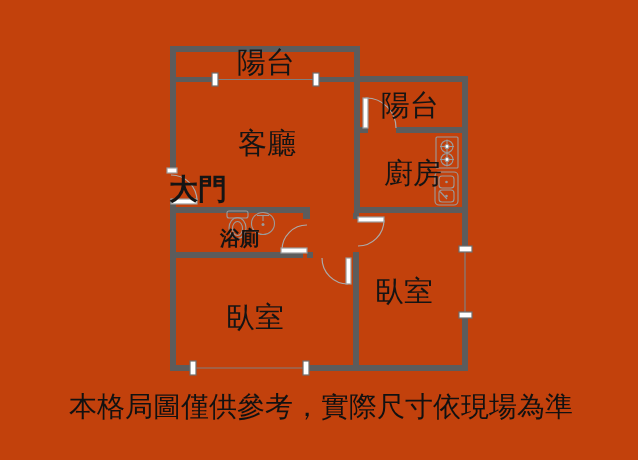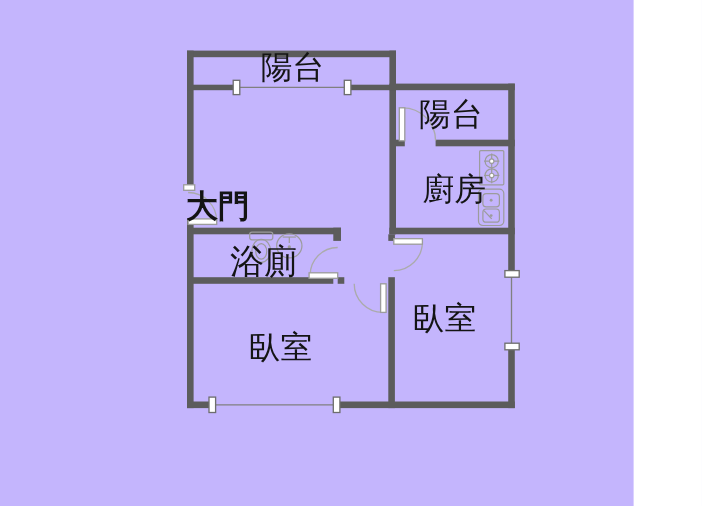--- a/index.html
+++ b/index.html
@@ -1,33 +1,33 @@
 <!DOCTYPE html>
 <html><head>
 <meta charset="utf-8">
 <style>
   html,body{margin:0;padding:0;background:#ffffff;}
   .stage{
     position:relative;
-    width:576px;height:460px;
-    background:#c4b5fd;
+    width:638px;height:460px;
+    background:#c2410c;
     overflow:hidden;
     font-family:"Liberation Sans","DejaVu Sans",sans-serif;
   }
   .stage svg{position:absolute;left:0;top:0;}
   .room-label{
     position:absolute;
     transform:translate(-50%,-50%);
     font-size:29px;
     line-height:1;
     color:#141414;
     white-space:nowrap;
     letter-spacing:0px;
   }
-  .room-label.small{font-size:31px;}
+  .room-label.small{font-size:20px;font-weight:bold;}
   .caption{
     position:absolute;
     left:321px;top:407px;
     transform:translate(-50%,-50%);
     font-size:28px;
     color:#111111;
     white-space:nowrap;
   }
 </style>
 </head>
@@ -125,20 +125,22 @@
     <g stroke="#9c9c9c" fill="none" stroke-width="1.1">
       <ellipse cx="263" cy="223.5" rx="11.5" ry="11"></ellipse>
       <line x1="257" y1="215.5" x2="269" y2="215.5"></line>
       <line x1="263" y1="215.5" x2="263" y2="221"></line>
       <circle cx="263" cy="224.5" r="1.5" fill="#9c9c9c" stroke="none"></circle>
     </g>
   </svg>
 
   <div class="room-label" style="left:266px;top:62px;">陽台</div>
   <div class="room-label" style="left:410px;top:105px;">陽台</div>
+  <div class="room-label" style="left:267px;top:143px;">客廳</div>
   <div class="room-label" style="left:413px;top:173px;">廚房</div>
   <div class="room-label" style="left:198px;top:189px;font-weight:bold;">大門</div>
   <div class="room-label small" style="left:240px;top:238px;">浴廁</div>
   <div class="room-label" style="left:404px;top:291px;">臥室</div>
   <div class="room-label" style="left:255px;top:317px;">臥室</div>
 
+  <div class="caption">本格局圖僅供參考，實際尺寸依現場為準</div>
 
 </div>
 
 </body></html>

